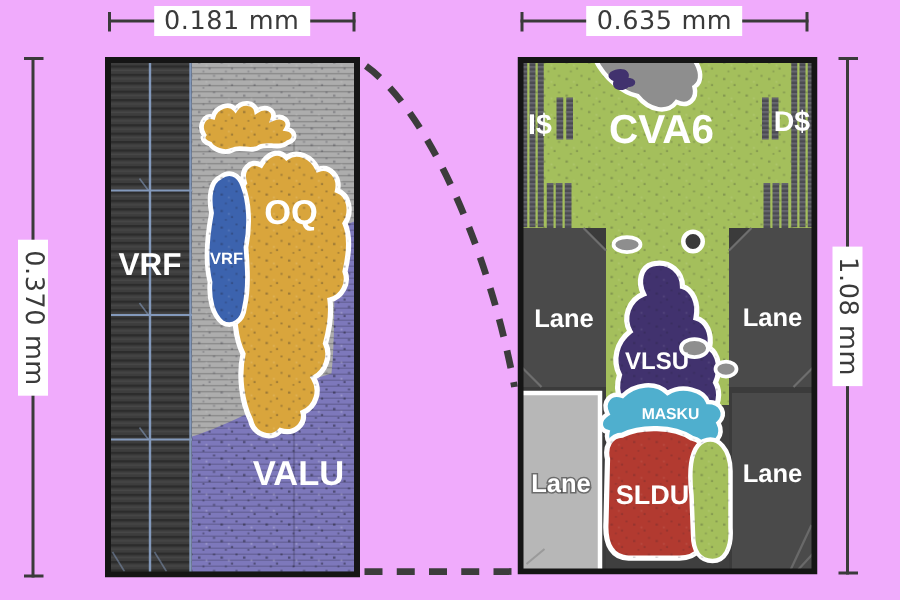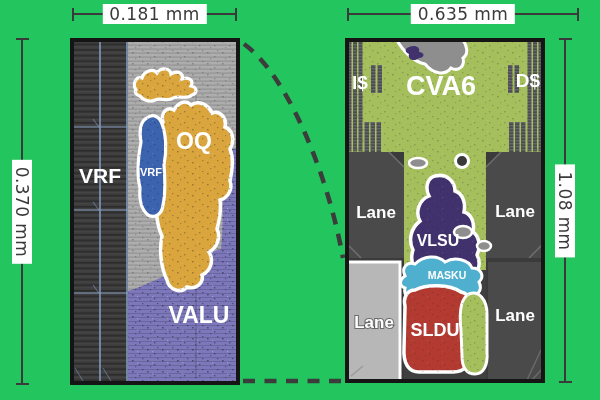--- a/index.html
+++ b/index.html
@@ -1,16 +1,16 @@
 <!DOCTYPE html>
 <html><head>
 <meta charset="utf-8">
 <style>
   html,body{margin:0;padding:0;background:#ffffff;}
-  .stage{position:relative;width:600px;height:400px;background:#22c55e;overflow:hidden;
+  .stage{position:relative;width:600px;height:400px;background:#f0abfc;overflow:hidden;
          font-family:"Liberation Sans",sans-serif;}
   svg{display:block;}
   
   .dim{position:absolute;color:#3a3a3a;}
   .dim .line{position:absolute;background:#3a3a3a;}
   .dim .tick{position:absolute;background:#3a3a3a;}
   .dim-h .line{left:0;right:0;top:7px;height:2.4px;}
   .dim-h .tick{width:2.4px;height:13px;top:1.5px;}
   .dim-h .tick.a{left:0;} .dim-h .tick.b{right:0;}
   .dim-v .line{top:0;bottom:0;left:7px;width:2.4px;}
@@ -32,21 +32,21 @@
 
 <div class="stage">
 
   <div class="dim dim-h" style="left:72px;top:6px;width:165px;height:16px;">
     <div class="line"></div>
     <div class="tick a"></div>
     <div class="tick b"></div>
     <span class="lbl">0.181 mm</span>
   </div>
 
-  <div class="dim dim-h" style="left:347px;top:6px;width:232px;height:16px;">
+  <div class="dim dim-h" style="left:347px;top:6px;width:192px;height:16px;">
     <div class="line"></div>
     <div class="tick a"></div>
     <div class="tick b"></div>
     <span class="lbl">0.635 mm</span>
   </div>
 
   <div class="dim dim-v" style="left:14px;top:38px;width:16px;height:347px;">
     <div class="line"></div>
     <div class="tick a"></div>
     <div class="tick b"></div>

